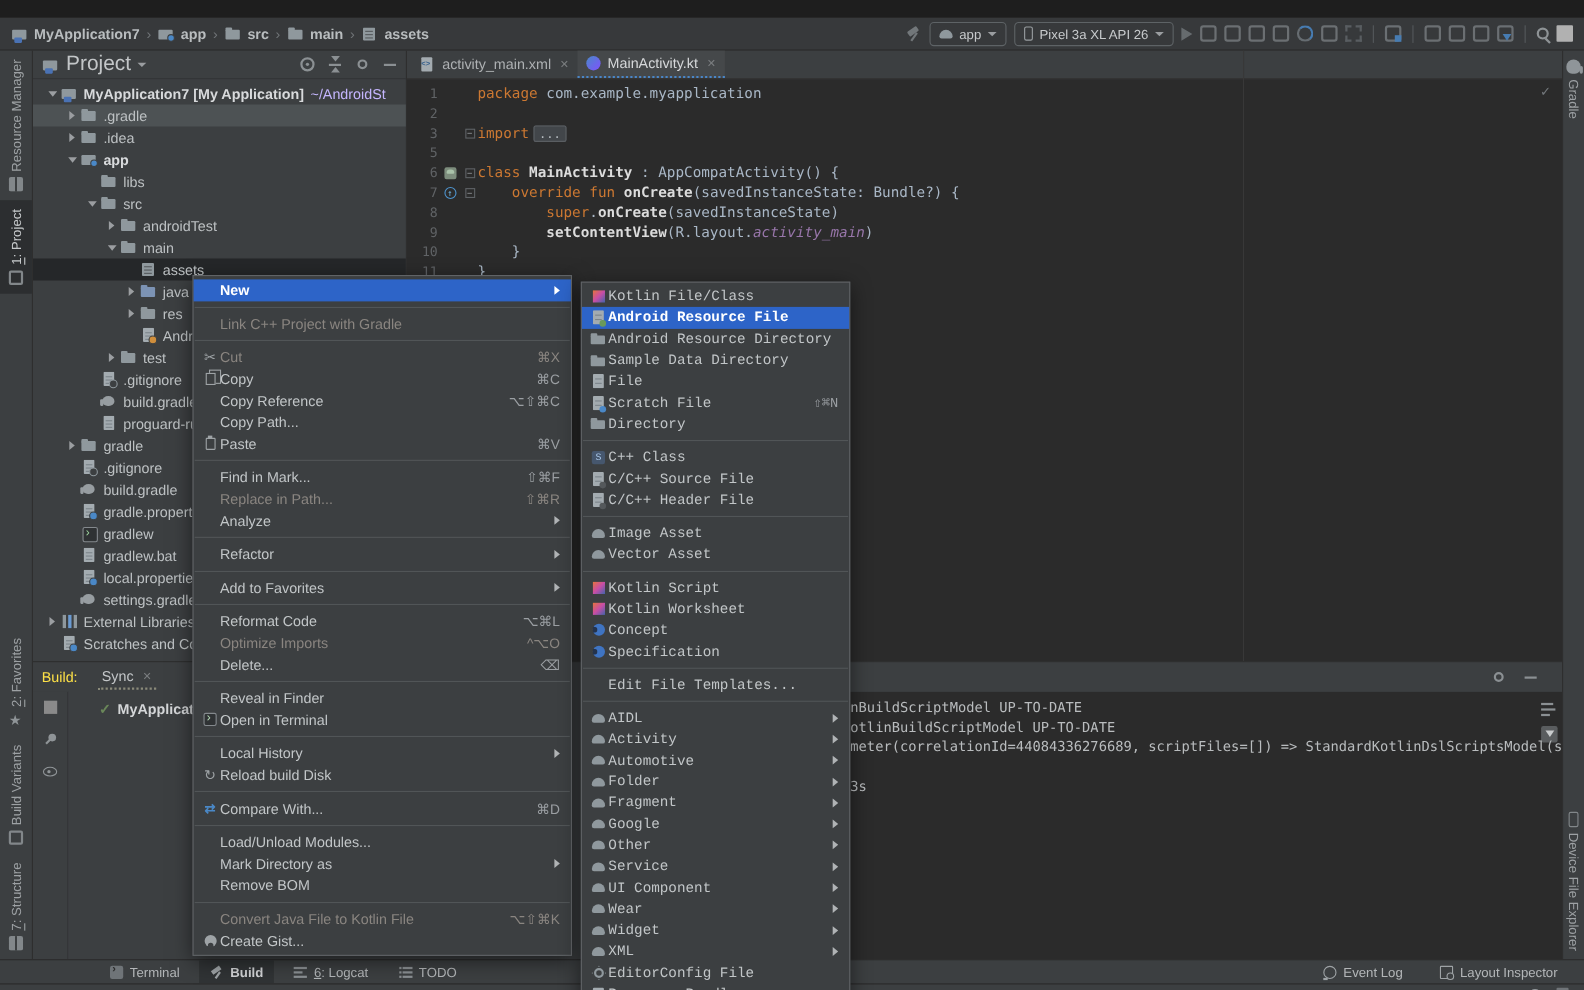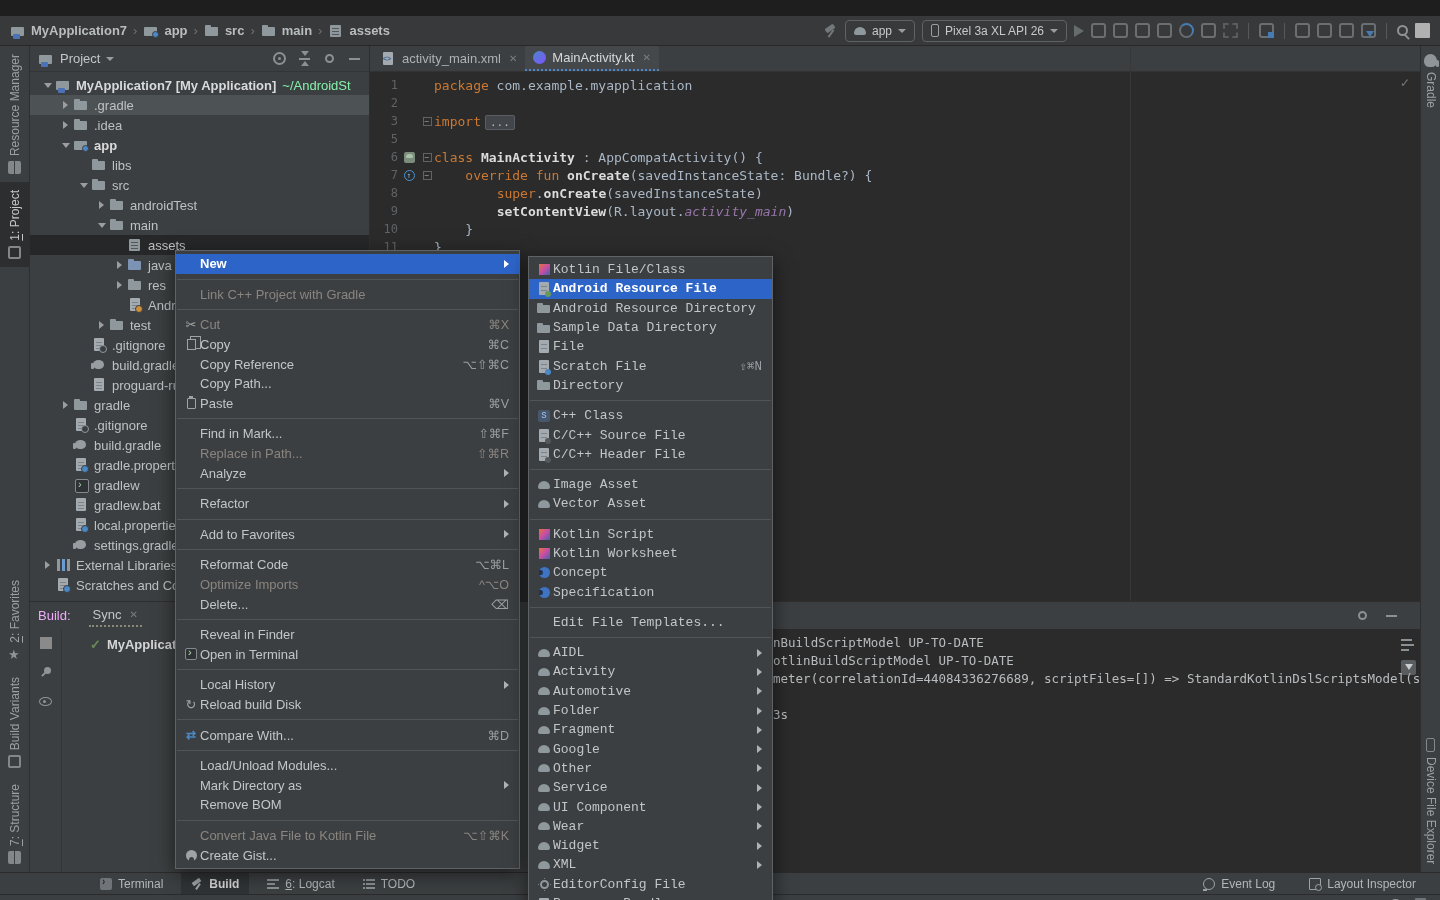--- a/index.html
+++ b/index.html
@@ -45,21 +45,21 @@
   .sic-box { border:2px solid #82878a; border-radius:2px; }
   .sic-grid { background:linear-gradient(90deg,#82878a 45%,#3c3f41 45%,#3c3f41 55%,#82878a 55%), linear-gradient(#82878a 45%,#3c3f41 45%,#3c3f41 55%,#82878a 55%); border-radius:2px;}
   .sic-star { color:#8f9497; font-size:13px; line-height:13px; }
   .sic-phone { width:9px; border:1.5px solid #82878a; border-radius:2px; height:14px; }
   .sic-elephant { background:#8f9599; border-radius:50% 50% 40% 40%; }
   .sic-elephant::after { content:""; position:absolute; right:-2px; top:6px; width:3px; height:7px; background:#8f9599; border-radius:2px; }
 
   
   .project-panel { position:absolute; left:30px; top:30px; width:340px; height:555px; background:#3c3f41; border-right:1px solid #2e2e2e; }
   .panel-header { height:26px; display:flex; align-items:center; padding:0 8px; gap:6px; border-bottom:1px solid #323537; }
-  .panel-title { color:#c3c6c8; font-size:13px; }
+  .panel-title { color:#c3c6c8; font-size:19px; }
   .ph-caret { width:0;height:0;border-left:4px solid transparent;border-right:4px solid transparent;border-top:4px solid #9a9da0; }
   .ph-icons { margin-left:auto; display:flex; align-items:center; gap:12px; }
   .ph-icon { width:13px; height:13px; position:relative; display:inline-block; }
   .ic-target { border:2px solid #8b9093; border-radius:50%; }
   .ic-target::after { content:""; position:absolute; left:3px; top:3px; width:3px; height:3px; background:#8b9093; border-radius:50%; }
   .ic-collapse { background:linear-gradient(#8b9093 0 0) center/11px 2px no-repeat; }
   .ic-collapse::before { content:""; position:absolute; left:3px; top:-1px; border-left:4px solid transparent; border-right:4px solid transparent; border-top:5px solid #8b9093; }
   .ic-collapse::after { content:""; position:absolute; left:3px; bottom:-1px; border-left:4px solid transparent; border-right:4px solid transparent; border-bottom:5px solid #8b9093; }
   .ic-gear { border:2px solid #8b9093; border-radius:50%; width:9px; height:9px; margin:2px;
     box-shadow:0 -7px 0 -5px #8b9093, 0 7px 0 -5px #8b9093, -7px 0 0 -5px #8b9093, 7px 0 0 -5px #8b9093; }
@@ -67,21 +67,21 @@
 
   .tree { padding-top:3px; overflow:hidden; height:528px; }
   .tree-row { height:20px; display:flex; align-items:center; font-size:13px; color:#bdc1c3; white-space:nowrap; cursor:default; }
   .tree-row.sel-gray { background:#4d5254; }
   .tree-row.sel-dark { background:#252729; }
   .tw-arrow { width:15px; display:inline-flex; justify-content:center; flex:none; }
   .tri-open { width:0;height:0;border-left:4px solid transparent;border-right:4px solid transparent;border-top:5px solid #9b9ea1; }
   .tri-closed { width:0;height:0;border-top:4px solid transparent;border-bottom:4px solid transparent;border-left:5px solid #9b9ea1; }
   .t-label { margin-left:5px; }
   .t-bold { font-weight:bold; color:#d8dadc; }
-  .t-suffix { margin-left:6px; color:#86efac;text-align:center; }
+  .t-suffix { margin-left:6px; color:#c4b5fd;text-align:center; }
 
   
   .ticon { width:16px; height:14px; flex:none; position:relative; display:inline-flex; align-items:center; justify-content:center; }
   .i-folder::before { content:""; position:absolute; left:1px; top:3px; width:13px; height:9px; background:#8f989d; border-radius:1px; }
   .i-folder::after { content:""; position:absolute; left:1px; top:1px; width:6px; height:3px; background:#8f989d; border-radius:1px 1px 0 0; }
   .i-folder-blue::before, .i-folder-blue::after { background:#7c93b4; }
   .i-folder-dot::before { content:""; position:absolute; left:1px; top:3px; width:13px; height:9px; background:#8f989d; border-radius:1px; }
   .i-folder-dot::after { content:""; position:absolute; right:0px; bottom:0px; width:5px; height:5px; background:#4a88c7; border-radius:50%; border:1px solid #3c3f41; }
   .i-file::before { content:""; position:absolute; left:3px; top:0px; width:10px; height:13px; background:#a3abb0; border-radius:1px;
      background-image:linear-gradient(#7b848a 0 0),linear-gradient(#7b848a 0 0),linear-gradient(#7b848a 0 0); background-size:6px 1px; background-repeat:no-repeat; background-position:2px 4px,2px 7px,2px 10px; }
@@ -122,21 +122,21 @@
   .seg-pl { color:#a9b7c6; }
   .seg-fn { color:#dcdcdc; font-weight:bold; }
   .seg-it { color:#9876aa; font-style:italic; }
   .seg-fold { background:#42464a; border:1px solid #5a5e62; color:#b6bcc0; padding:0 4px; border-radius:2px; font-size:11px; margin-left:4px; }
   .margin-guide { position:absolute; left:760px; top:0; width:1px; height:555px; background:#383838; }
   .editor-check { position:absolute; right:10px; top:30px; color:#72777b; font-size:12px; }
 
   
   .build-panel { position:absolute; left:30px; top:585px; width:1390px; height:271px; background:#3c3f41; border-top:1px solid #2e2e2e; }
   .build-header { height:27px; display:flex; align-items:center; padding:0 8px; }
-  .build-label { color:#f0abfc; font-size:13px; }
+  .build-label { color:#fde047; font-size:13px; }
   .build-tab { margin-left:18px; display:flex; align-items:center; gap:6px; color:#c3c6c8; font-size:13px; border-bottom:2px dotted #8a8a7a; padding:3px 4px; }
   .build-tab .tab-close { font-size:10px; }
   .build-header-icons { margin-left:auto; display:flex; gap:16px; align-items:center; padding-right:14px; }
   .build-body { position:absolute; left:0; top:27px; right:0; bottom:0; display:flex; }
   .build-rail { width:32px; background:#3c3f41; border-right:1px solid #333638; display:flex; flex-direction:column; align-items:center; gap:18px; padding-top:8px; }
   .rail-square { width:12px; height:12px; background:#8a8a8a; }
   .rail-pin { width:12px; height:12px; position:relative; }
   .rail-pin::before { content:""; position:absolute; left:4px; top:0; width:7px; height:7px; background:#8f9497; border-radius:50%; }
   .rail-pin::after { content:""; position:absolute; left:1px; top:6px; width:6px; height:2px; background:#8f9497; transform:rotate(135deg); }
   .rail-eye { width:13px; height:9px; border:1.5px solid #8f9497; border-radius:50%; position:relative; }

